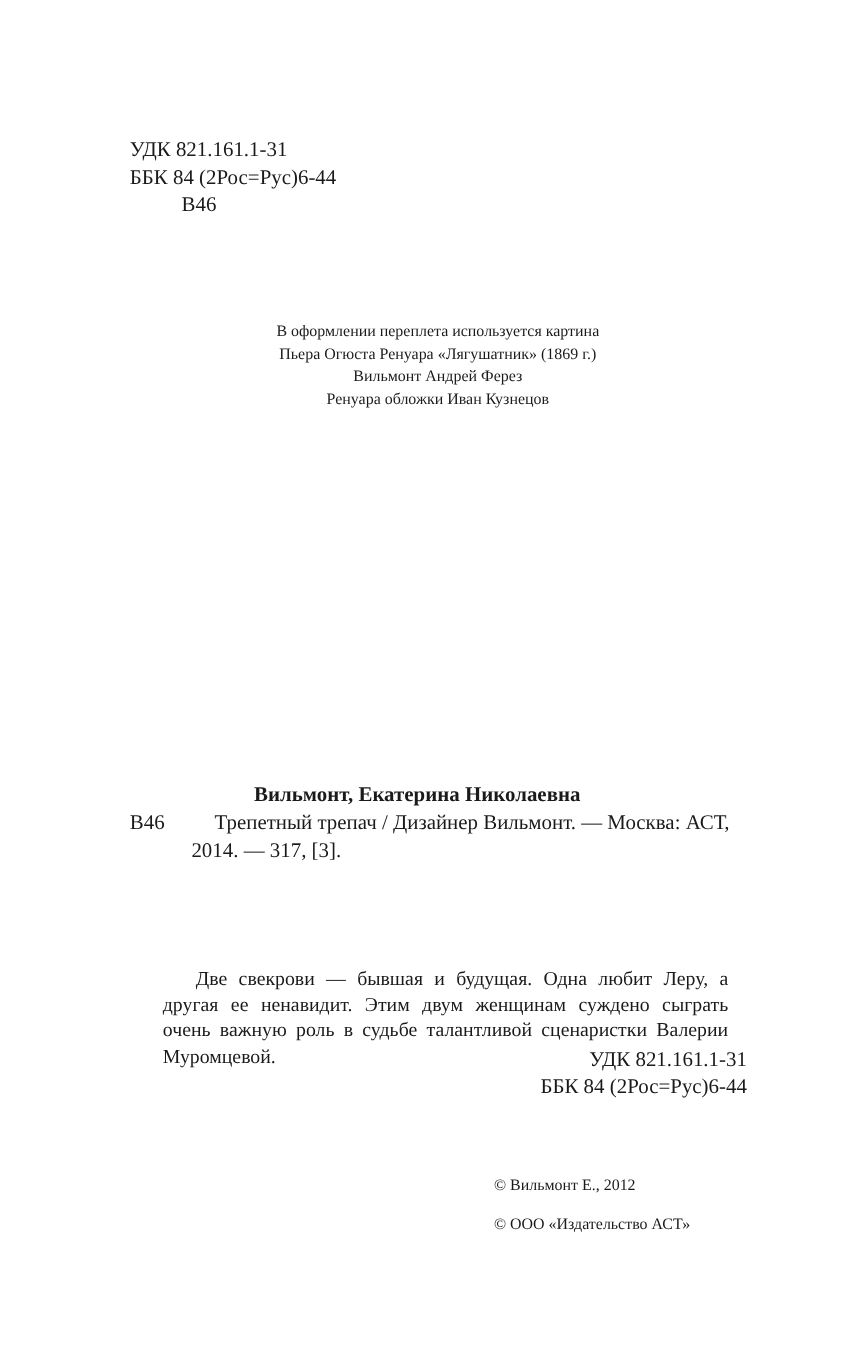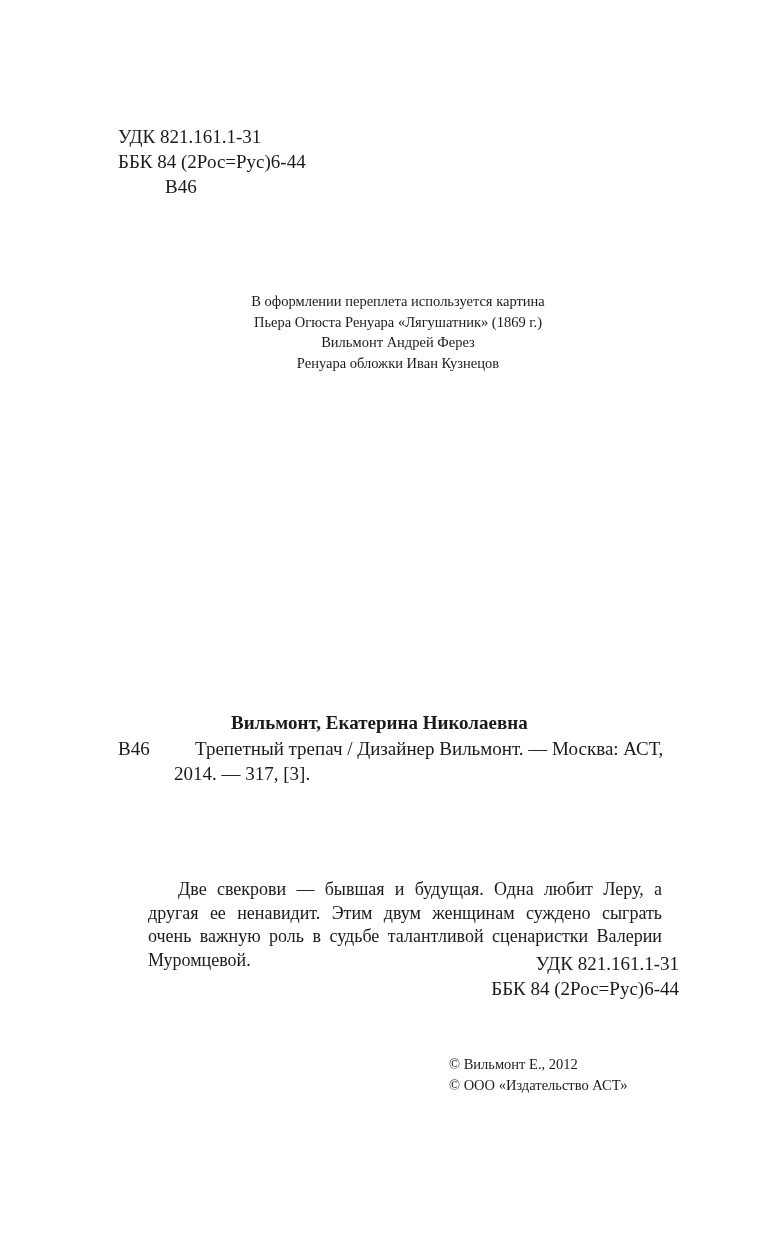--- a/index.html
+++ b/index.html
@@ -47,21 +47,21 @@
       white-space: normal;
       text-align: justify;
       font-size: 18px; line-height: 23.5px; margin-top: 20px;
     }
     #annotation .first { text-indent: 30px; display: block; }
 
     #bottom-class { right: 89px; top: 951px; text-align: right; }
     #bottom-class .line { display: block; }
 
     #copyright { left: 449px; top: 1054px; }
-    #copyright .line { display: block; }
+    #copyright .line { display: block; margin-top: 14px; }
   </style>
 </head>
 <body>
 
 <div id="top-class" class="abs main">
   <span class="line">УДК 821.161.1-31</span>
   <span class="line">ББК 84 (2Рос=Рус)6-44</span>
   <span class="line indent">В46</span>
 </div>
 

